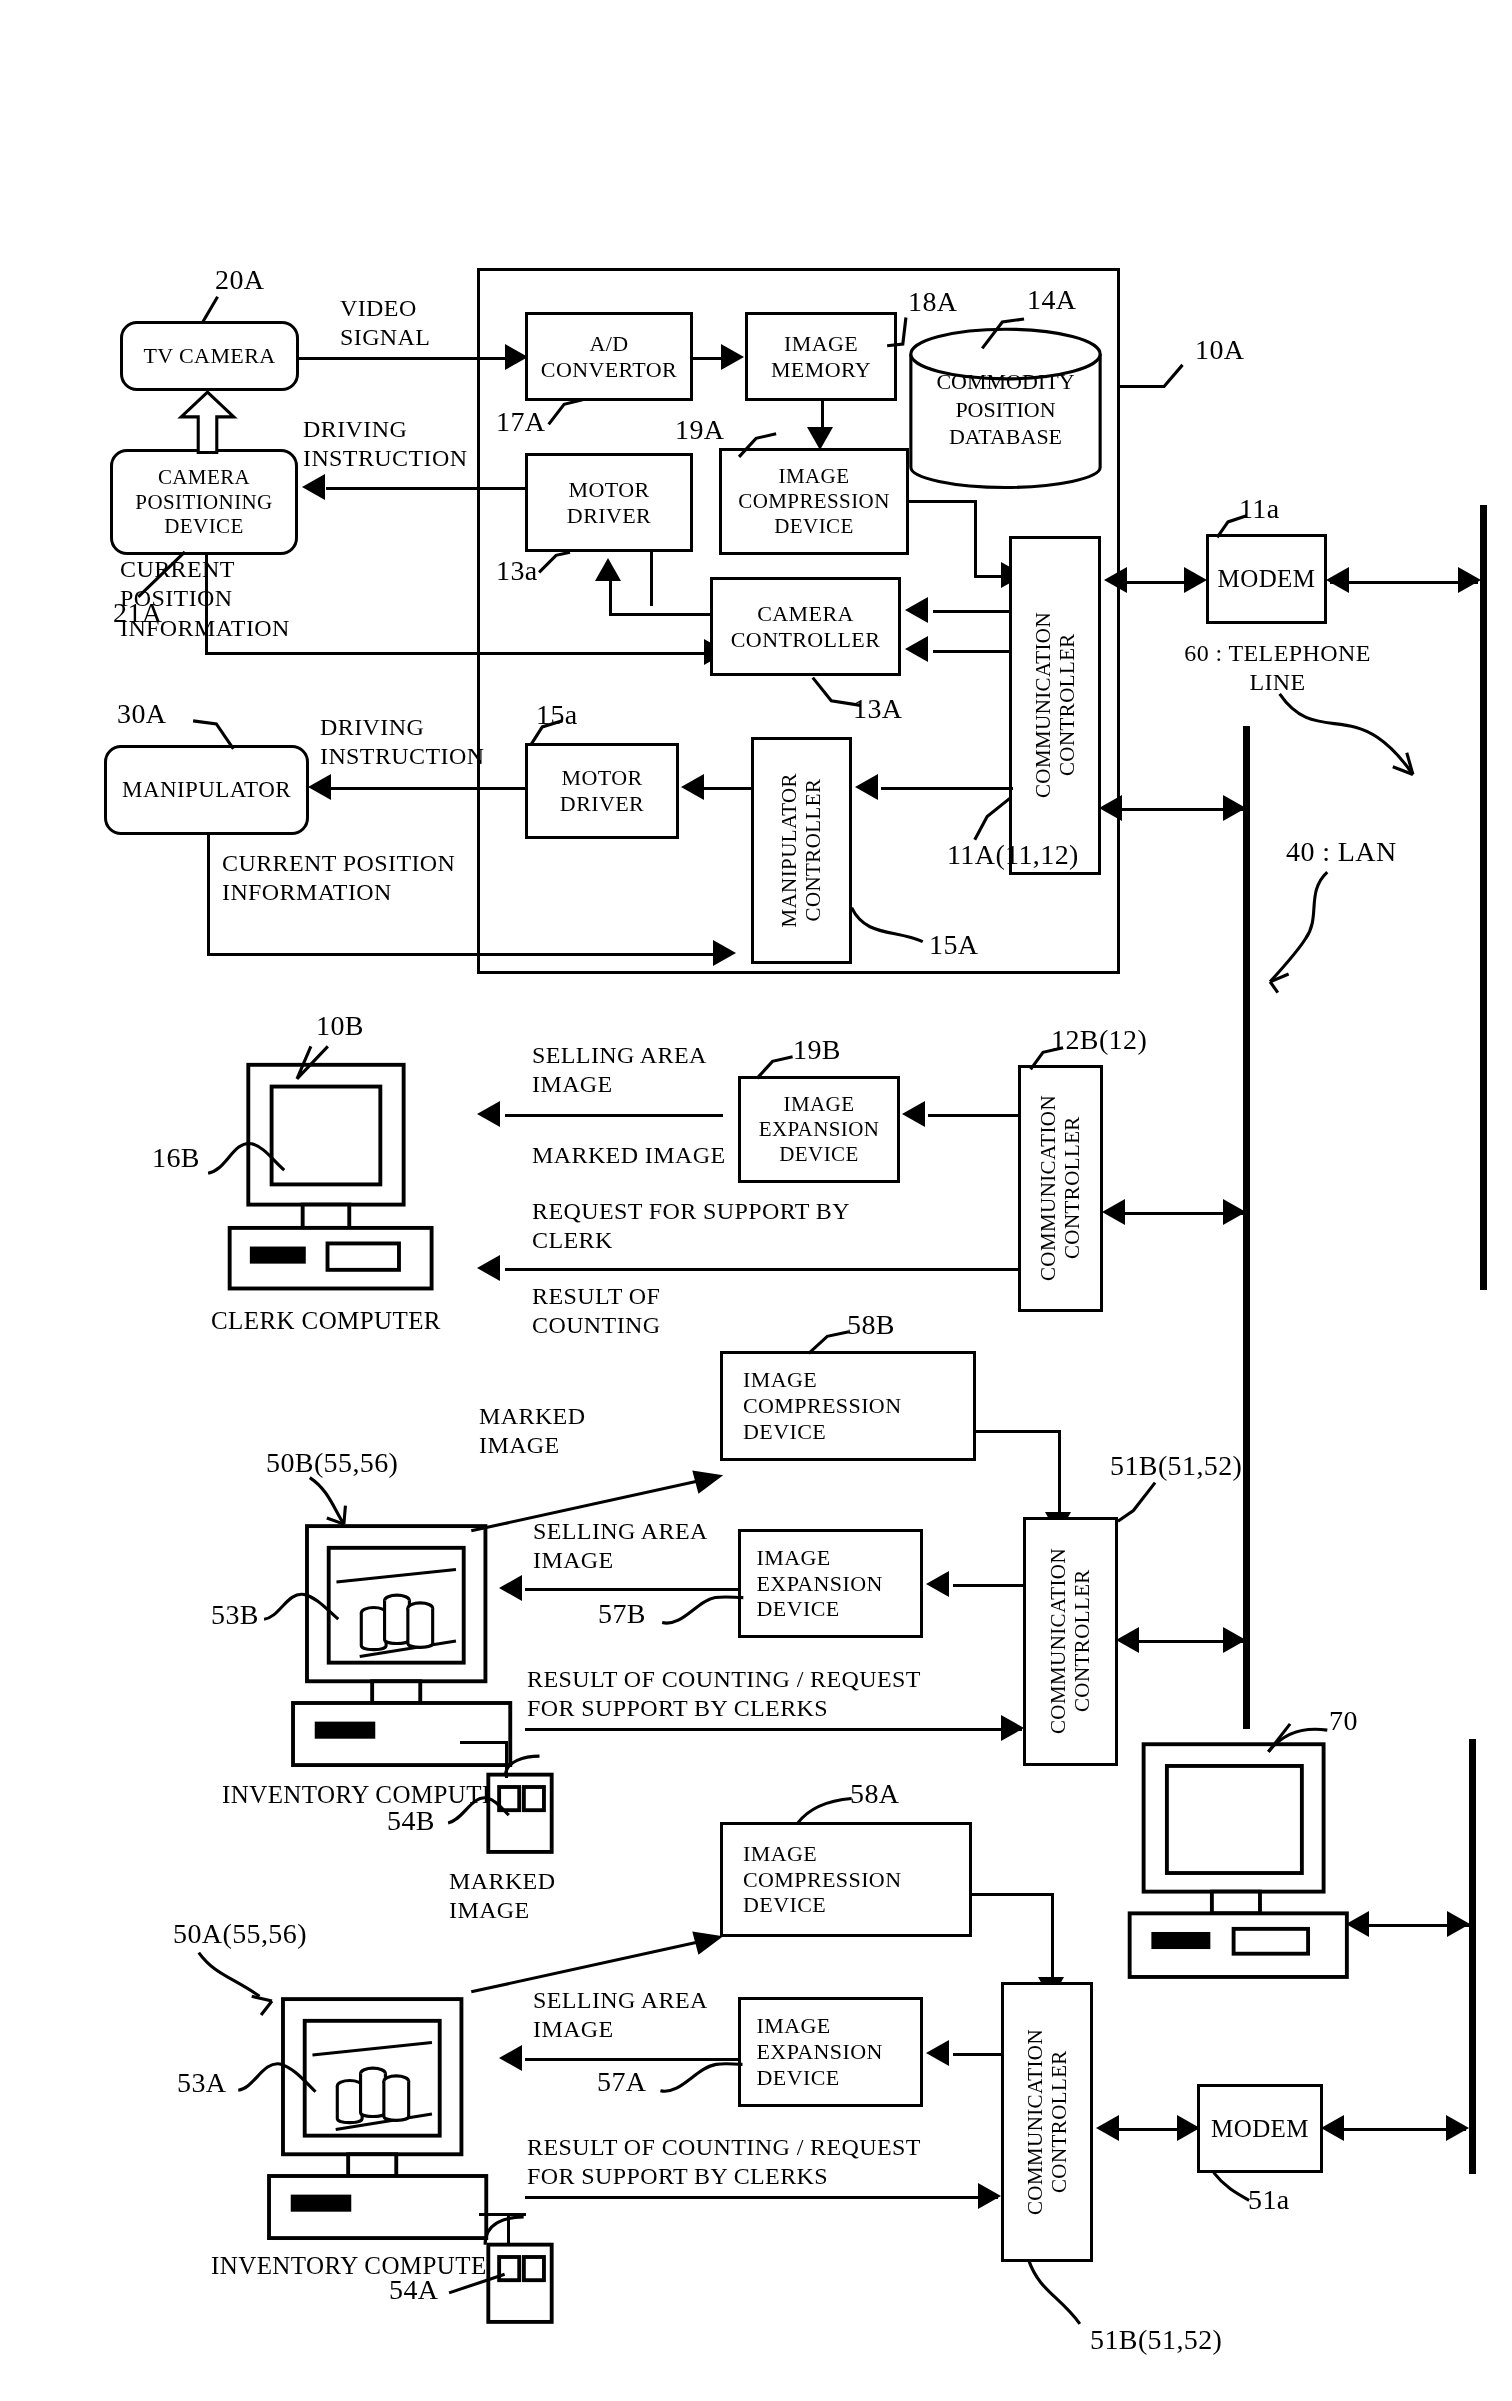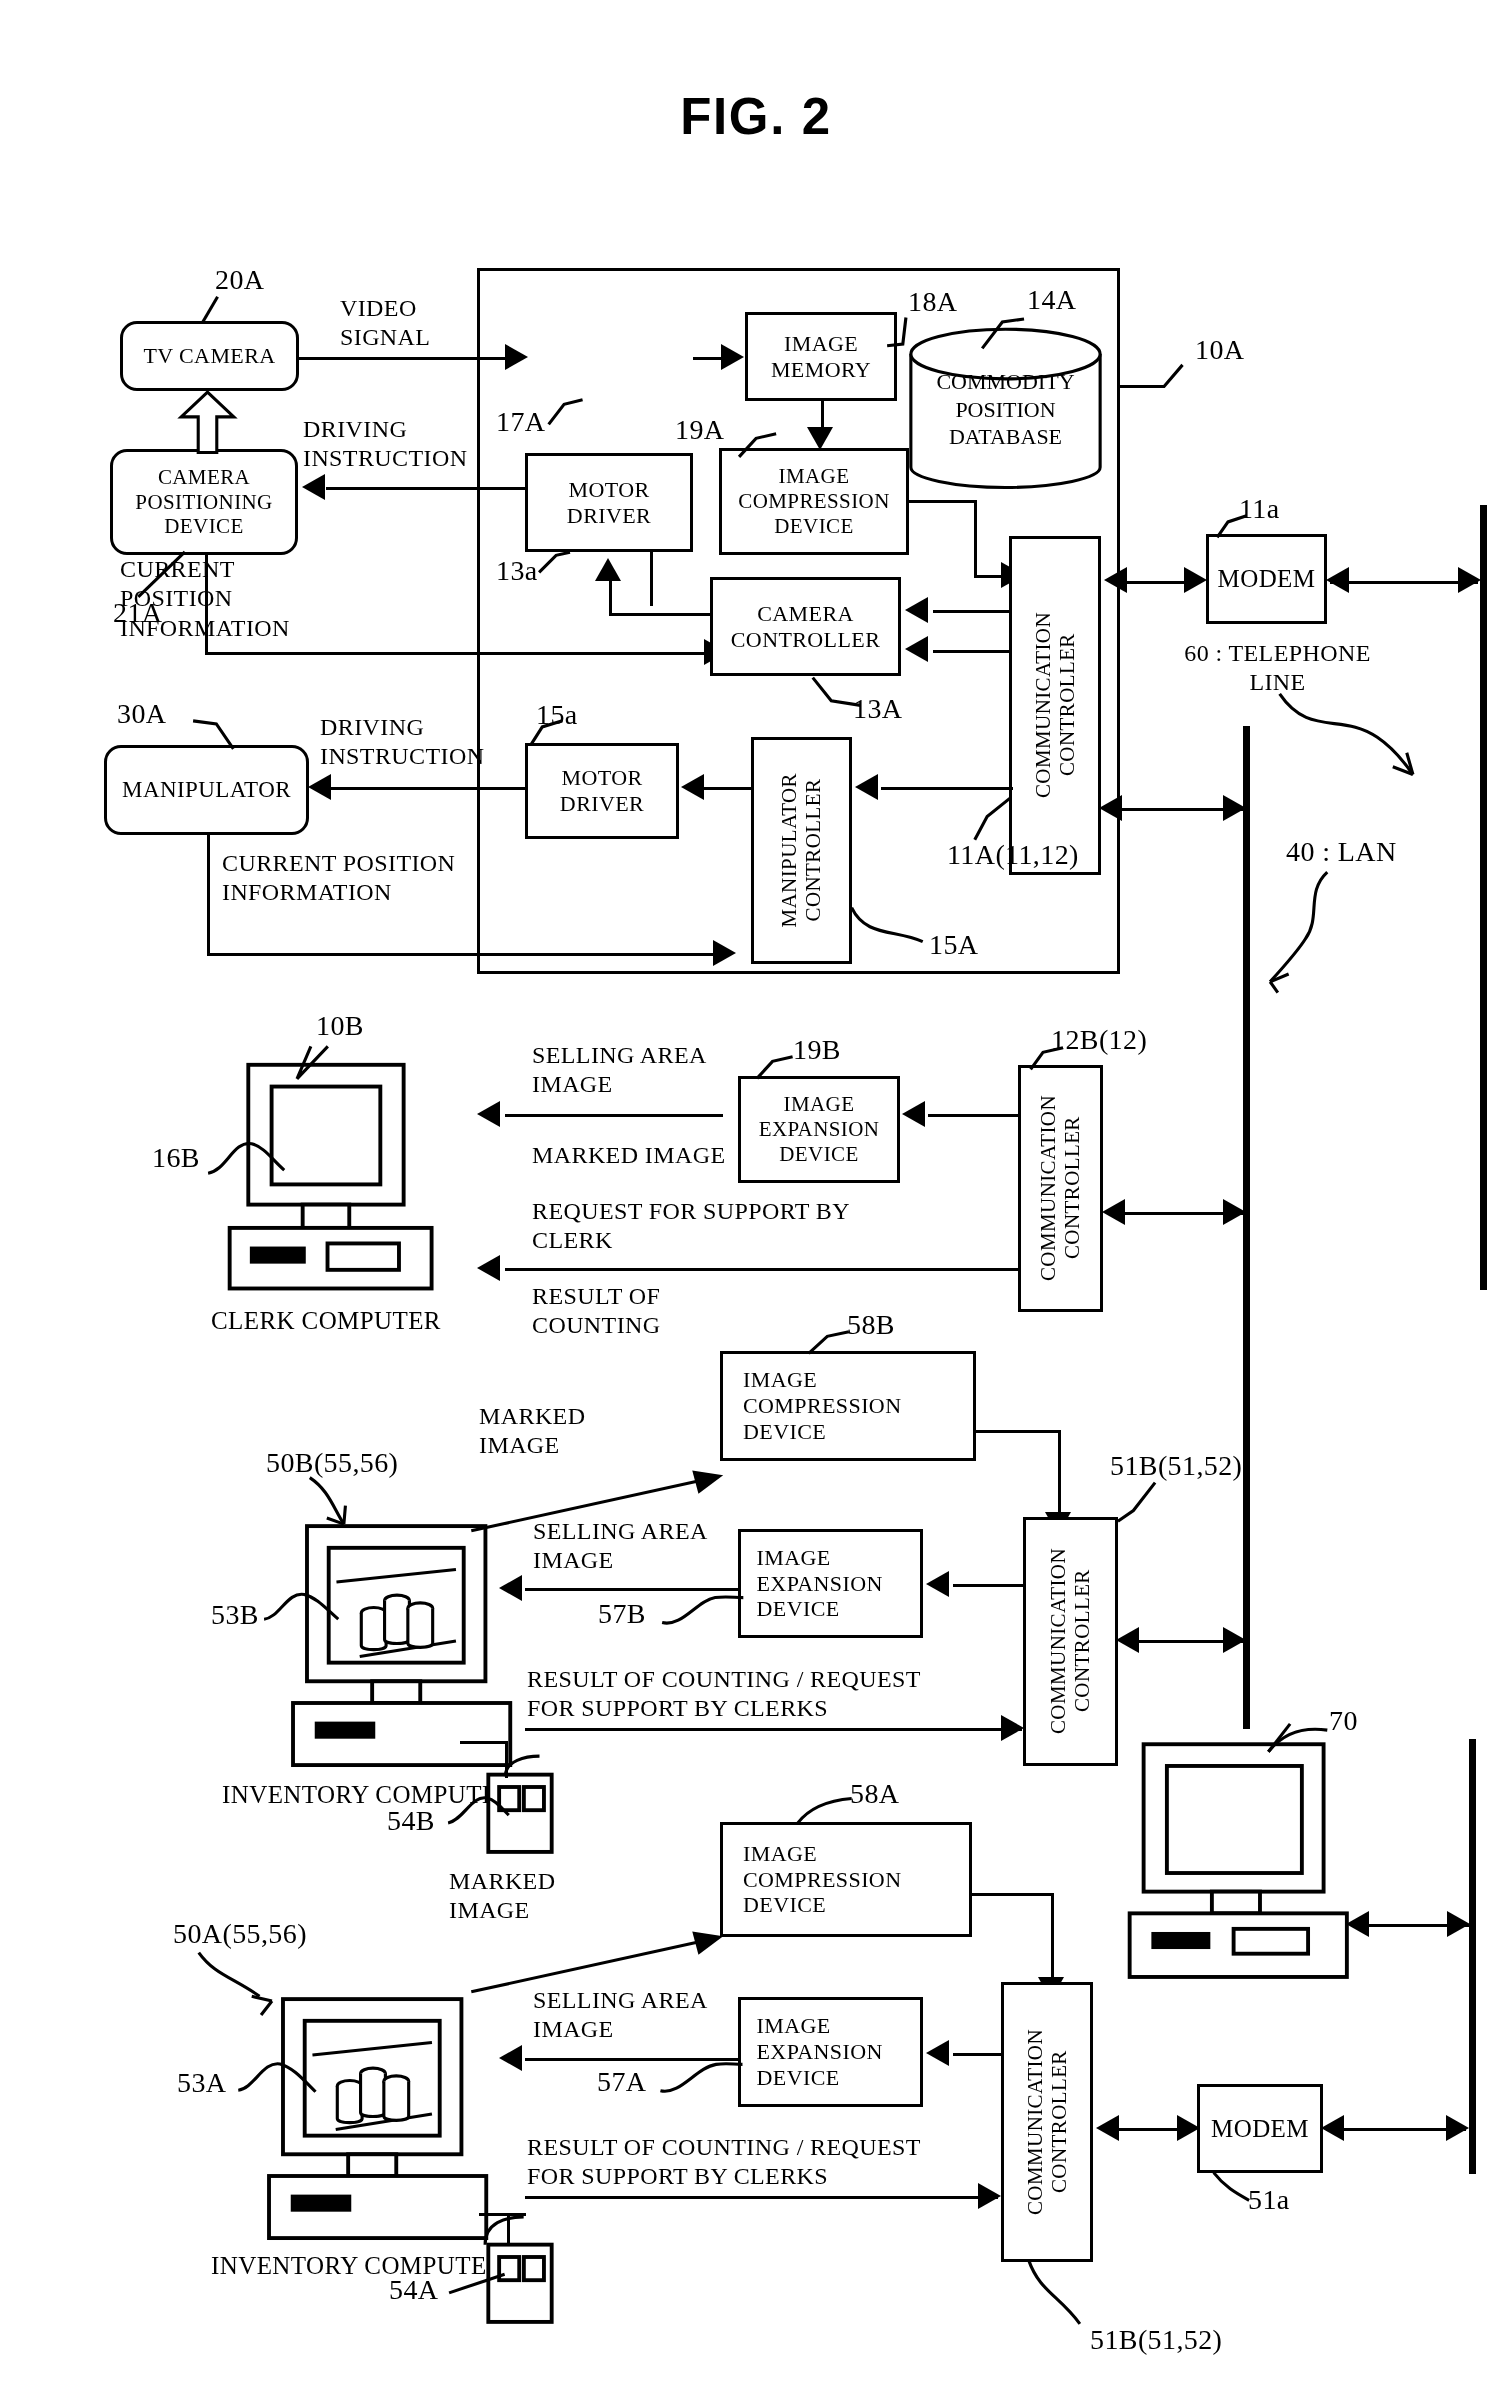--- a/index.html
+++ b/index.html
@@ -124,21 +124,20 @@
   .computer { position: absolute; }
   
   .scanner { position: absolute; }
   svg { display: block; overflow: visible; }
 </style>
 </head>
 <body>
 
 <div id="figure">
 
-  <div class="fig-title">FIG. 2</div>
 
   <div class="box" style="left:477px; top:268px; width:643px; height:706px; border-width:3.9px;"></div>
   <div class="ref" style="left:1195px; top:334px;">10A</div>
   <svg class="cyl" style="left:1116px; top:351px; width:93px; height:37px;" viewBox="0 0 120 48" width="93" height="37">
     <path d="M2 46 L62 46 L86 18" stroke="#000" stroke-width="4" fill="none"></path>
   </svg>
 
   <div class="box rounded" style="left:120px; top:321px; width:179px; height:70px;">
     <span>TV  CAMERA</span>
   </div>
@@ -172,20 +171,24 @@
   <div class="v" style="left:650px; top:487px; height:119px;"></div>
   <div class="ar ar-l" style="left:302px; top:474px;"></div>
 
   <div class="lbl" style="left:120px; top:555px;">CURRENT
 POSITION
 INFORMATION</div>
   <div class="v" style="left:205px; top:555px; height:100px;"></div>
   <div class="h" style="left:205px; top:652px; width:508px;"></div>
   <div class="ar ar-r" style="left:704px; top:639px;"></div>
 
+  <div class="box" style="left:525px; top:312px; width:168px; height:89px;">
+    <span style="white-space:pre-line">A/D
+CONVERTOR</span>
+  </div>
   <div class="ref" style="left:496px; top:406px;">17A</div>
   <svg style="position:absolute; left:544px; top:395px; width:54px; height:34px;" viewBox="0 0 70 44" width="54" height="34">
     <path d="M6 38 L26 12 L50 6" stroke="#000" stroke-width="4" fill="none"></path>
   </svg>
 
   <div class="h" style="left:693px; top:357px; width:37px;"></div>
   <div class="ar ar-r" style="left:721px; top:344px;"></div>
 
   <div class="box" style="left:745px; top:312px; width:152px; height:89px;">
     <span style="white-space:pre-line">IMAGE

